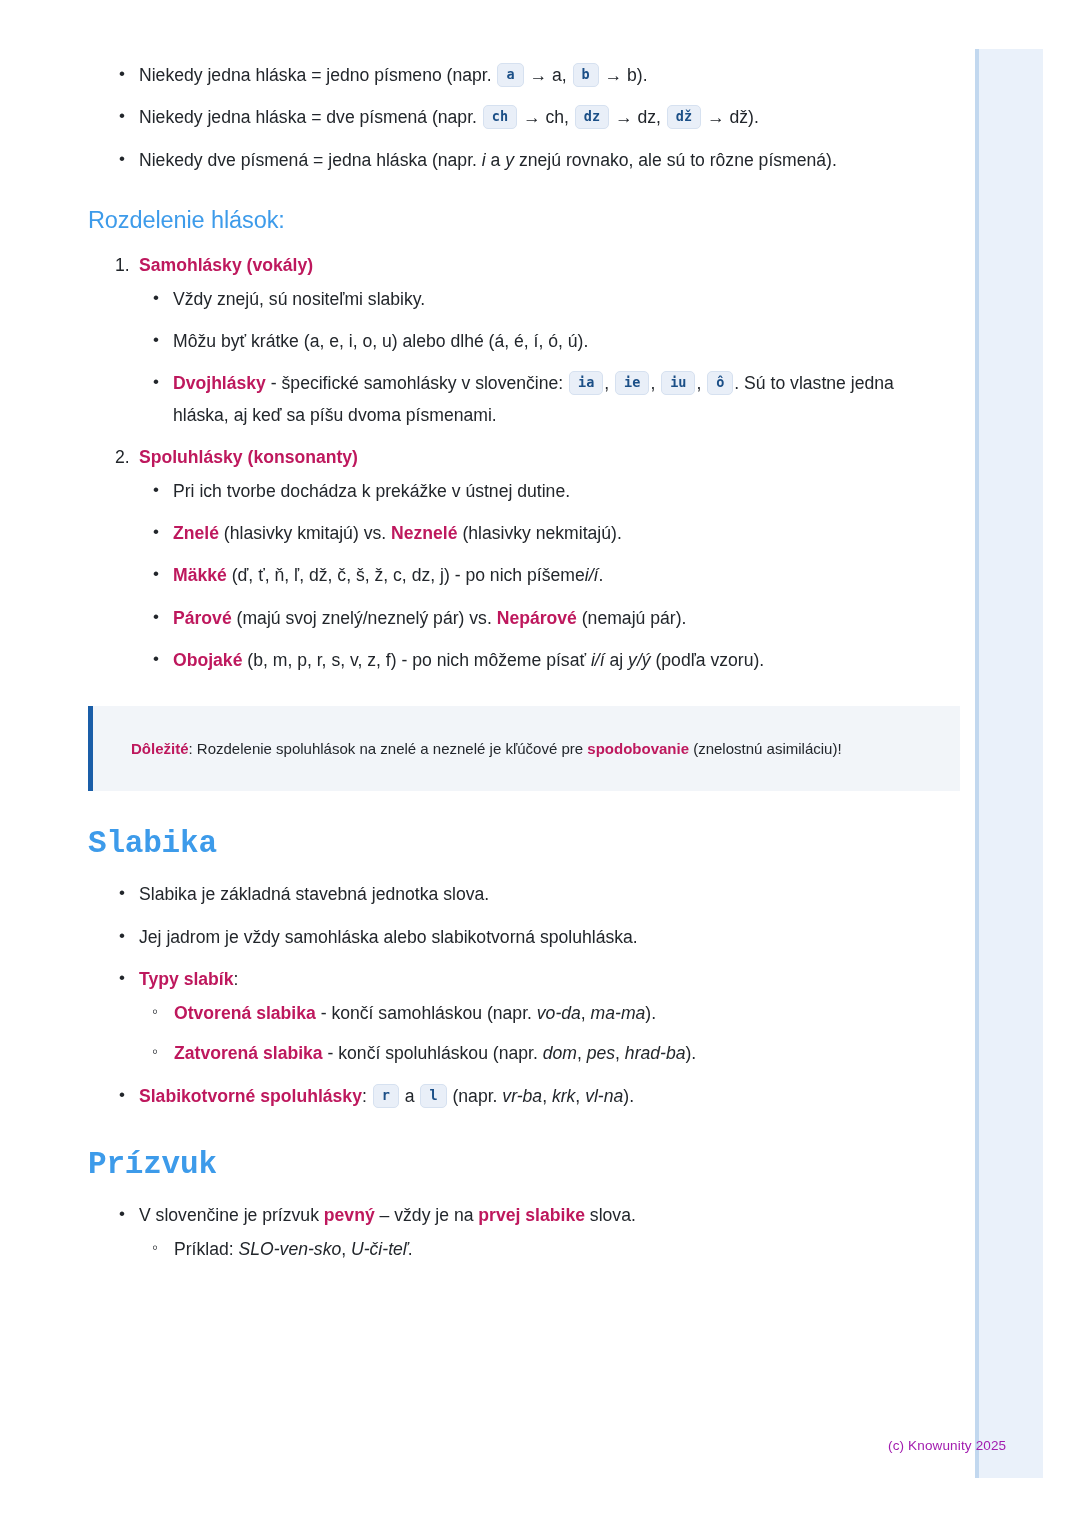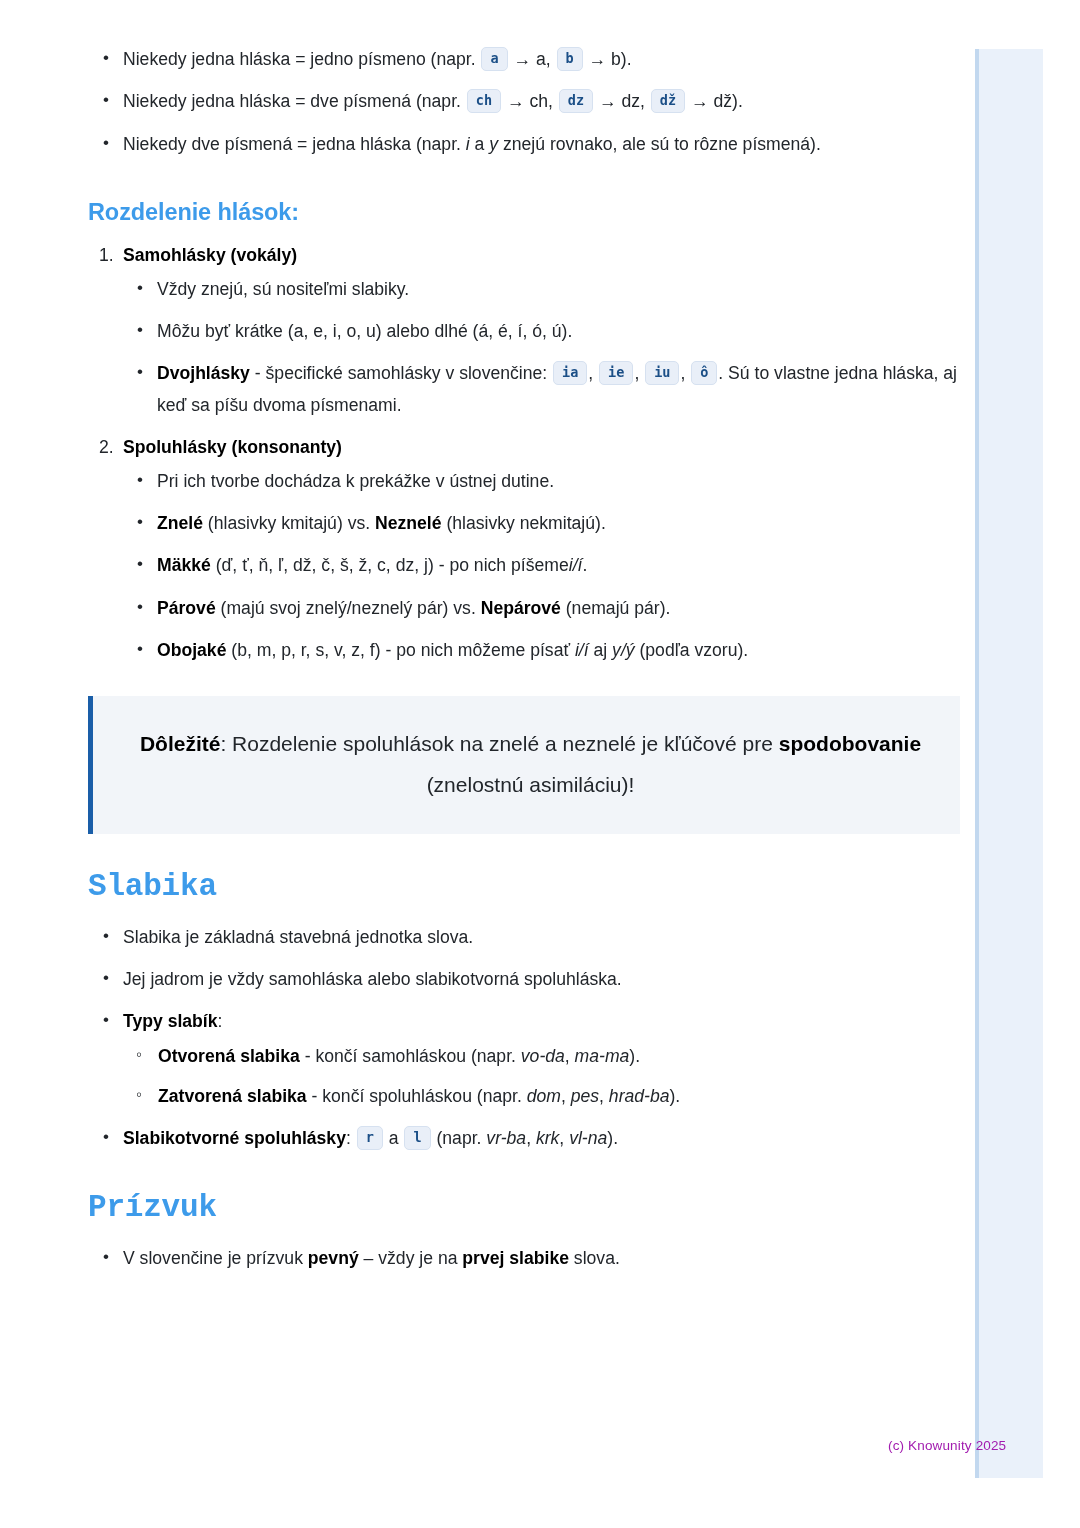--- a/index.html
+++ b/index.html
@@ -53,29 +53,29 @@
     line-height: 1.22;
     font-weight: bold;
     color: #3d9bea;
     margin: 34px 0 16px 0;
     letter-spacing: -0.2px;
     font-family: Liberation Mono, monospace;
   }
   h3.sub-title {
     font-size: 23.5px;
     line-height: 1.25;
-    font-weight: bold;
+    font-weight: normal;
     color: #3d9bea;
-    margin: 38px 0 14px 0;
+    margin: 30px 0 14px 0;
     letter-spacing: -0.1px;
   }
 
   
   ul.lvl1, ol.lvl1 {
-    margin: 0;
+    margin: 16px;
     padding: 0 0 0 35px;
     list-style: none;
   }
   ul.lvl1 > li {
     position: relative;
     font-size: 17.6px;
     line-height: 1.78;
     margin: 0 0 11px 0;
     padding-left: 0;
   }
@@ -142,21 +142,21 @@
   }
   ul.lvl2b > li::before {
     content: "\25E6";
     position: absolute;
     left: -22px;
     top: -1px;
     font-size: 17px;
     color: #22262b;
   }
 
-  b, strong { font-weight: bold; color: #000000; }
+  b, strong { font-weight: bold; color: #be185d; }
   i, em { font-style: italic; }
 
   
   code.chip {
     display: inline-block;
     font-family: "DejaVu Sans Mono", "Liberation Mono", monospace;
     font-size: 13.5px;
     font-weight: bold;
     color: #1b4f87;
     background: #e9eff8;
@@ -168,23 +168,22 @@
     margin: 0 1px;
   }
 
   
   .callout {
     margin: 30px 0 0 0;
     width: 872px;
     background: #f2f5f9;
     border-left: 5px solid #1a5ea8;
     padding: 28px 30px 28px 38px;
-    font-size: 21px;
+    font-size: 15px;
     line-height: 1.95;
-    text-align: center;
   }
   .callout p { margin: 0; }
 </style>
 </head>
 <body>
 
 <div class="page-strip"></div>
 
 <div class="watermark">(c) Knowunity 2025</div>
 
@@ -322,16 +321,23 @@
 
   <h2 class="sec-title">Prízvuk</h2>
 
   <ul class="lvl1">
     <li>
       <span>V slovenčine je prízvuk</span>
       <b>pevný</b>
       <span>– vždy je na</span>
       <b>prvej slabike</b>
       <span>slova.</span>
+      <ul class="lvl2b">
+        <li>
+          <span>Príklad:</span>
+          <i>SLO-ven-sko</i><span>,</span>
+          <i>U-či-teľ</i><span>.</span>
+        </li>
+      </ul>
     </li>
   </ul>
 
 </div>
 
 </body></html>

